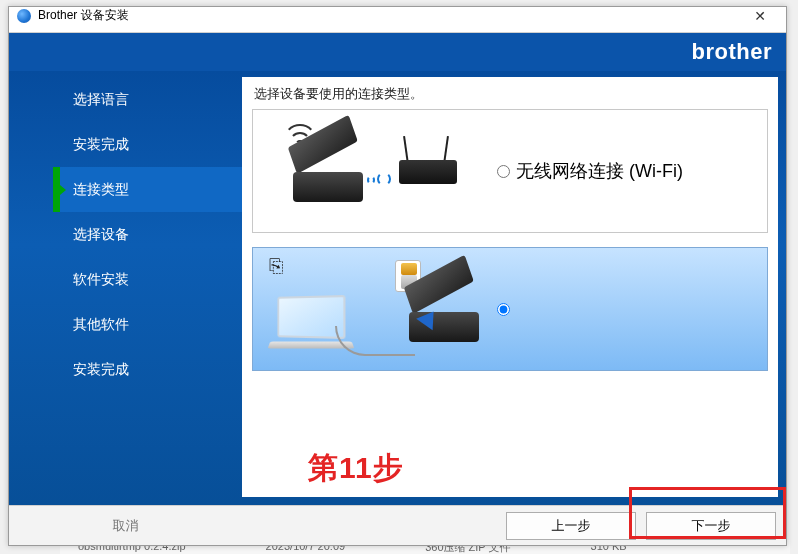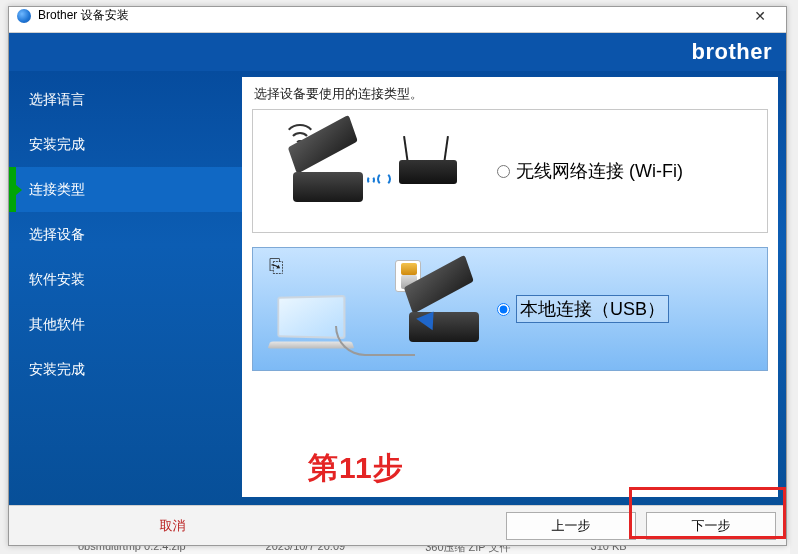--- a/index.html
+++ b/index.html
@@ -71,20 +71,21 @@
     flex-direction: column;
   }
   .sidebar-item {
     height: 45px;
     display: flex;
     align-items: center;
     padding-left: 20px;
     color: #fff;
     font-size: 14px;
     position: relative;
+    margin-left: 44px;
   }
   .sidebar-item.active {
     background: #1068c4;
   }
   .sidebar-item.active::before {
     content: "";
     position: absolute;
     left: 0; top: 0; bottom: 0;
     width: 7px;
     background: #00a508;
@@ -167,24 +168,23 @@
     border-top: 1px solid #d0d0d0;
     display: flex;
     align-items: center;
     padding: 0 10px 0 0;
   }
   .footer .cancel-area {
     width: 233px;
     display: flex;
     justify-content: center;
     align-items: center;
-    color: #b91c1c;
+    color: #737373;
     font-size: 13px;
     cursor: pointer;
-    margin-left: 47px;
   }
   .footer .spacer { flex: 1; }
   .footer button {
     width: 130px;
     height: 28px;
     margin-left: 10px;
     background: #fdfdfd;
     border: 1px solid #adadad;
     font-size: 13px;
     cursor: pointer;
@@ -410,21 +410,20 @@
             <div class="cable" style="left:70px;top:70px"></div>
 
             <div class="scanner" style="left:144px;top:42px">
               <div class="lid" style="left:4px;top:-14px"></div>
               <div class="base" style="left:0;top:14px"></div>
             </div>
             <div class="arrow-in" style="left:154px;top:54px"></div>
           </div>
           <div class="radio-wrap">
             <input type="radio" name="conn" checked="" style="">
-            <label>本地连接（USB）</label>
           </div>
         </div>
 
       </div>
 
       <div class="step-annot">第11步</div>
     </div>
 
   </div>
 

